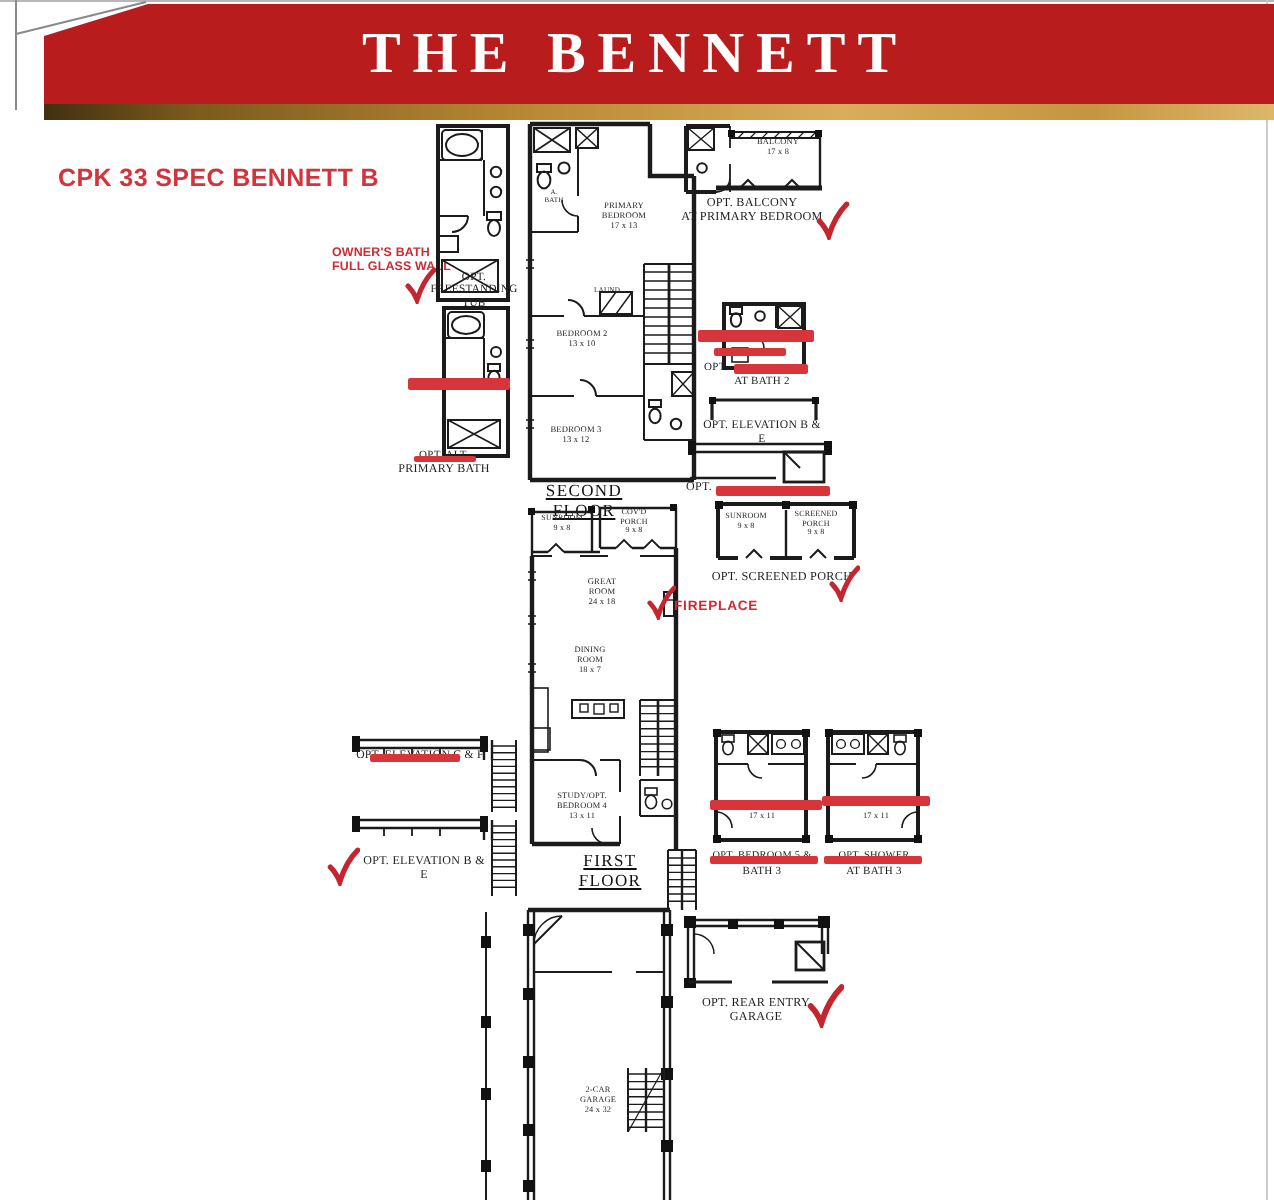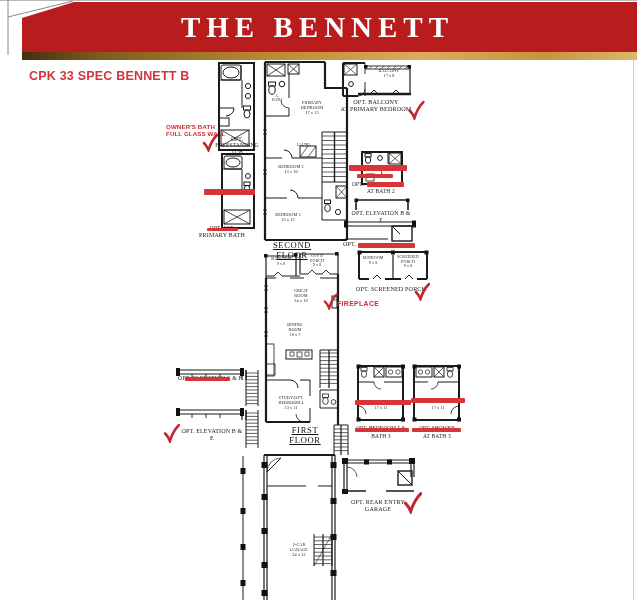--- a/index.html
+++ b/index.html
@@ -1,21 +1,21 @@
 <!DOCTYPE html>
 <html><head>
 <meta charset="utf-8">
 <style>
   html,body{margin:0;padding:0;background:#fff;}
   .page{position:relative;width:637px;height:600px;background:#ffffff;overflow:hidden;font-family:"Liberation Serif",serif;}
   .abs{position:absolute;}
   .banner{position:absolute;left:22px;top:2px;width:615px;height:50px;background:#b91c1c;display:flex;align-items:center;justify-content:center;}
   .banner-title{color:#ffffff;font-family:"Liberation Serif",serif;font-weight:700;font-size:29px;letter-spacing:6px;transform:translateX(-12px);white-space:nowrap;}
   .gold{position:absolute;left:22px;top:52px;width:615px;height:8px;background:linear-gradient(90deg,#42300f,#7c5a1d 12%,#b98a35 40%,#d9ad5c 65%,#c59540 85%,#dcb76a 100%);}
-  .spec{position:absolute;left:29px;top:69px;color:#d2343c;font-family:"Liberation Sans",sans-serif;font-weight:600;font-size:12.5px;letter-spacing:.2px;}
+  .spec{position:absolute;left:29px;top:82px;color:#d2343c;font-family:"Liberation Sans",sans-serif;font-weight:600;font-size:12.5px;letter-spacing:.2px;}
   .plan-label{position:absolute;color:#262626;font-family:"Liberation Serif",serif;text-align:center;white-space:pre-line;line-height:1.18;letter-spacing:.1px;}
   .opt-label{position:absolute;color:#1f1f1f;font-family:"Liberation Serif",serif;text-align:center;white-space:pre-line;line-height:1.15;letter-spacing:.15px;}
   .opt-left{text-align:left;}
   .floor-title{position:absolute;color:#111;font-family:"Liberation Serif",serif;letter-spacing:.7px;text-align:center;font-size:8.5px;text-decoration:underline;}
   .red-note{position:absolute;color:#ce2b33;font-family:"Liberation Sans",sans-serif;font-weight:600;line-height:1.12;letter-spacing:.1px;white-space:pre-line;}
   .bar{position:absolute;background:#d8353b;border-radius:1px;}
   .check{position:absolute;}
   .edge-right{position:absolute;left:633px;top:0;width:1px;height:600px;background:#cdcdcd;}
   .edge-top{position:absolute;left:0;top:0;width:637px;height:1px;background:#9a9a9a;opacity:.7;}
   svg{display:block;}

